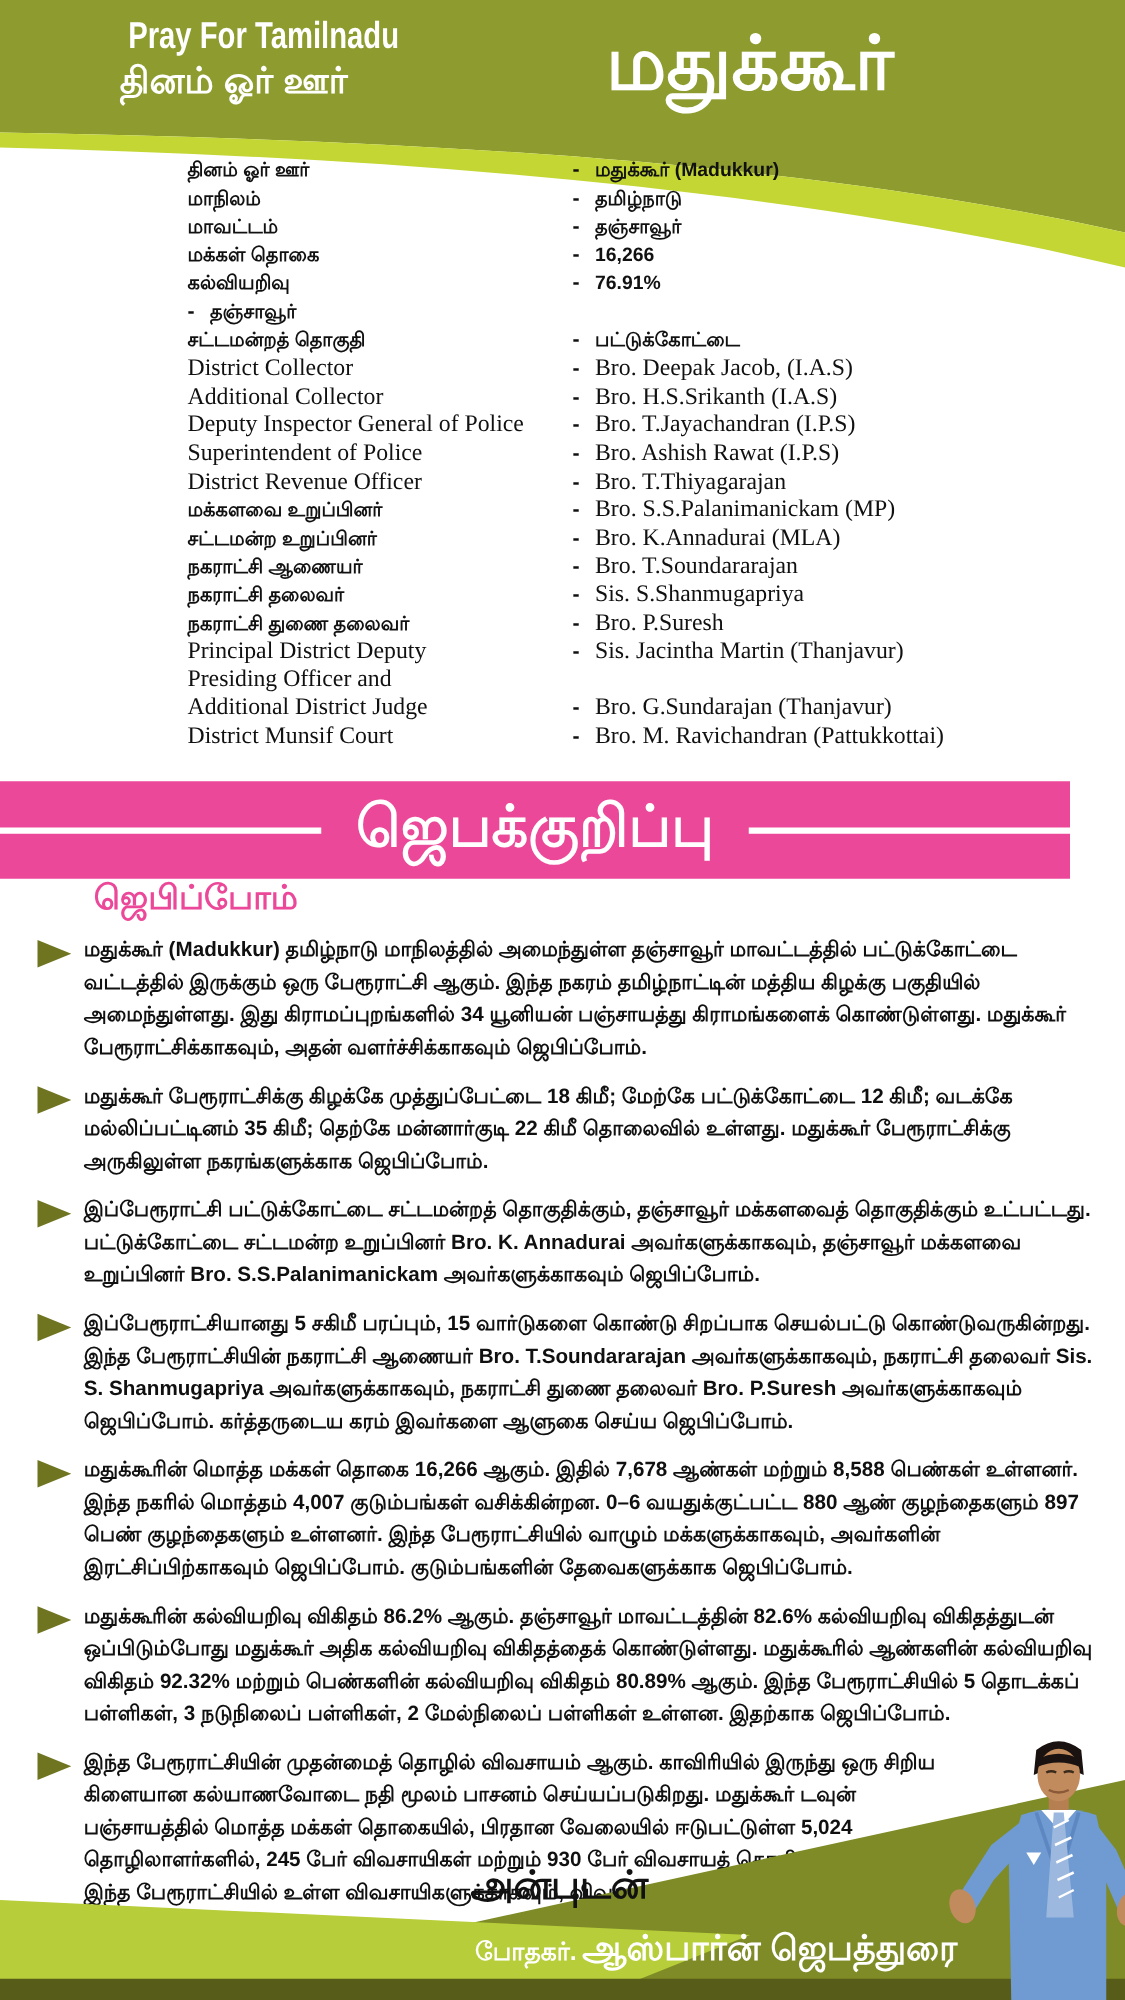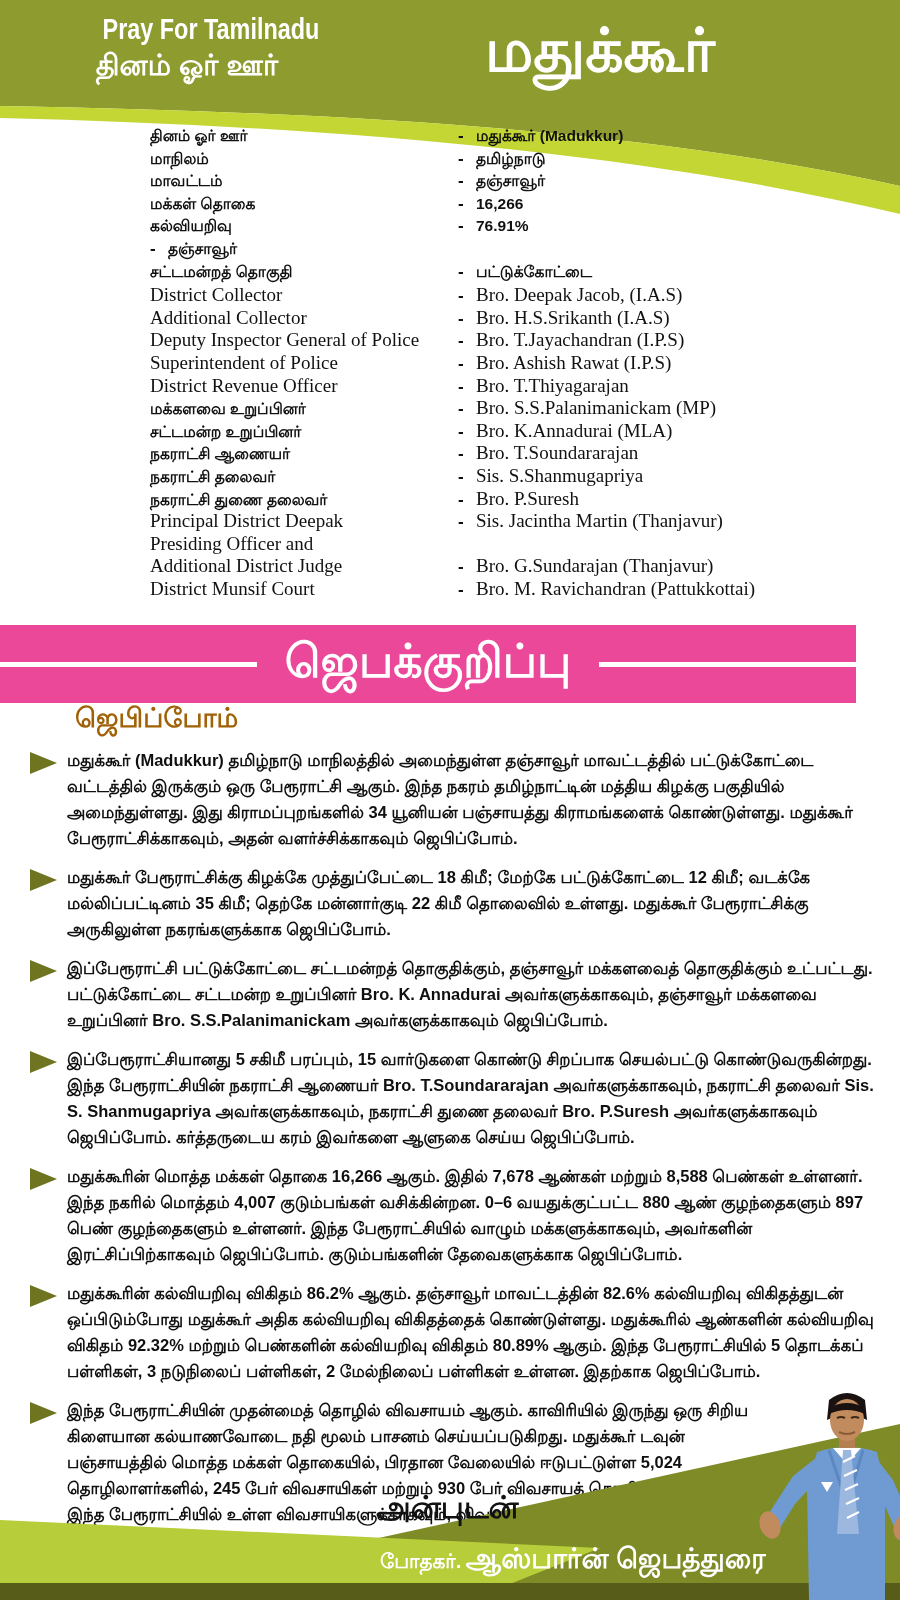--- a/index.html
+++ b/index.html
@@ -24,21 +24,21 @@
   .info-value { color:#111; }
   .s-ta { font-family:"Liberation Sans", sans-serif; font-weight:bold; font-size:15.5px; }
   .s-en { font-family:Liberation Serif, serif; font-size:19px; font-weight:normal; }
 
   
   .prayer-band { position:absolute; top:625px; left:0; width:856px; height:78px; background:#ec4899; display:flex; align-items:center; }
   .band-line { flex:1; height:5px; background:#ffffff; }
   .band-title { flex:0 0 auto; margin:0 28px; color:#ffffff; font-size:46px; font-weight:bold; white-space:nowrap; }
 
   
-  .prayer-heading { position:absolute; top:703px; left:75px; font-size:27px; font-weight:bold; color:#a16207; }
+  .prayer-heading { position:absolute; top:703px; left:75px; font-size:27px; font-weight:bold; color:#ec4899; }
   .points { position:absolute; top:747px; left:30px; width:858px; }
   .point { display:flex; margin-bottom:13px; }
   .arrow-bullet { flex:0 0 auto; width:0; height:0; margin:5px 10px 0 0;
     border-top:11px solid transparent; border-bottom:11px solid transparent; border-left:27px solid #6f7421; }
   .point-text { font-size:16.5px; font-weight:bold; line-height:26px; color:#101010; }
   .point:last-child .point-text { padding-right:100px; }
 
   
   .bottom-svg { position:absolute; left:0; top:1420px; }
   .closing { position:absolute; top:1490px; left:335px; width:225px; text-align:center; font-size:31px; color:#111;font-weight:bold; }
@@ -160,21 +160,21 @@
         <div class="info-value s-en">Sis. S.Shanmugapriya</div>
       </div>
 
       <div class="info-row">
         <div class="info-label s-ta">நகராட்சி துணை தலைவர்</div>
         <div class="info-dash">-</div>
         <div class="info-value s-en">Bro. P.Suresh</div>
       </div>
 
       <div class="info-row">
-        <div class="info-label s-en">Principal District Deepak</div>
+        <div class="info-label s-en">Principal District Deputy</div>
         <div class="info-dash">-</div>
         <div class="info-value s-en">Sis. Jacintha Martin (Thanjavur)</div>
       </div>
 
       <div class="info-row">
         <div class="info-label s-en">Presiding Officer and</div>
         <div class="info-dash"></div>
         <div class="info-value s-en"></div>
       </div>
 

